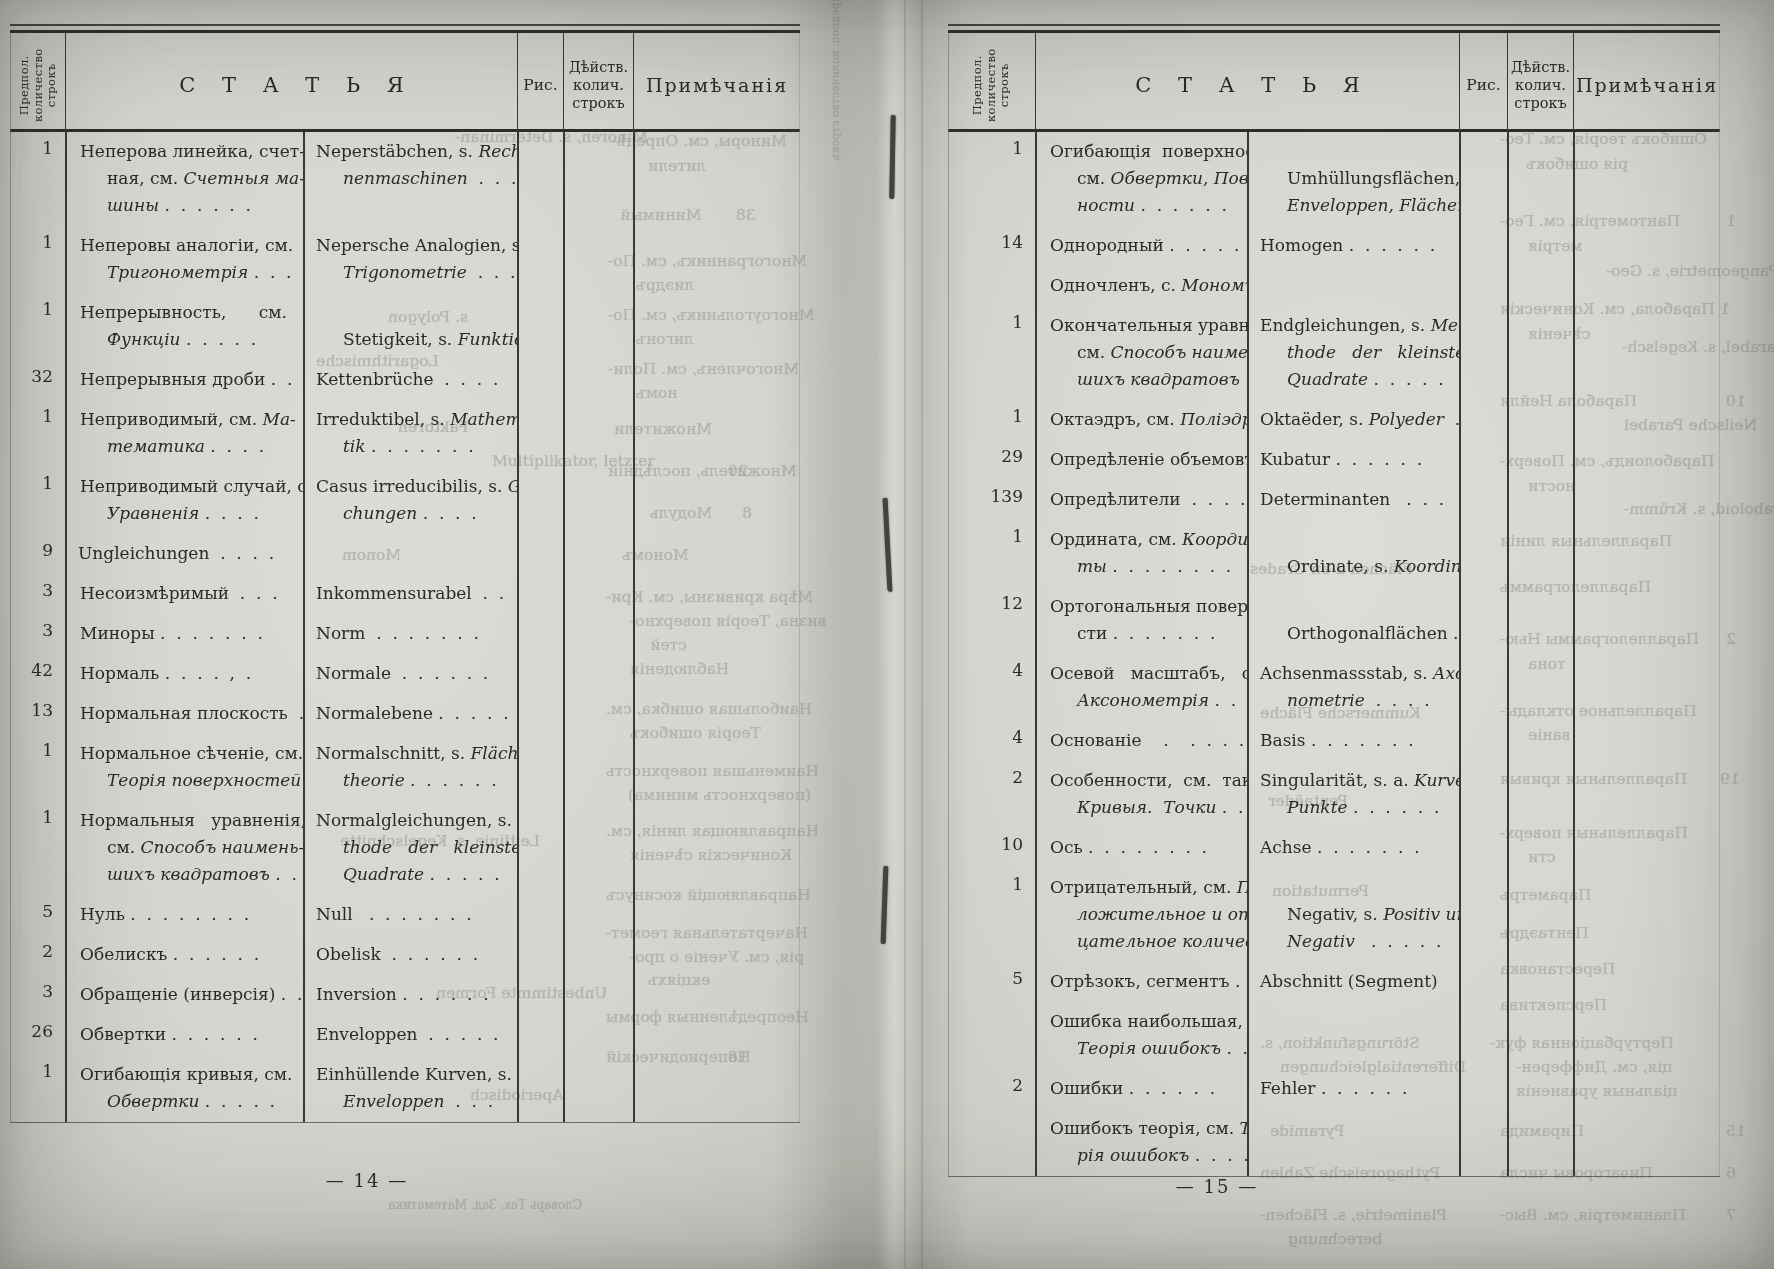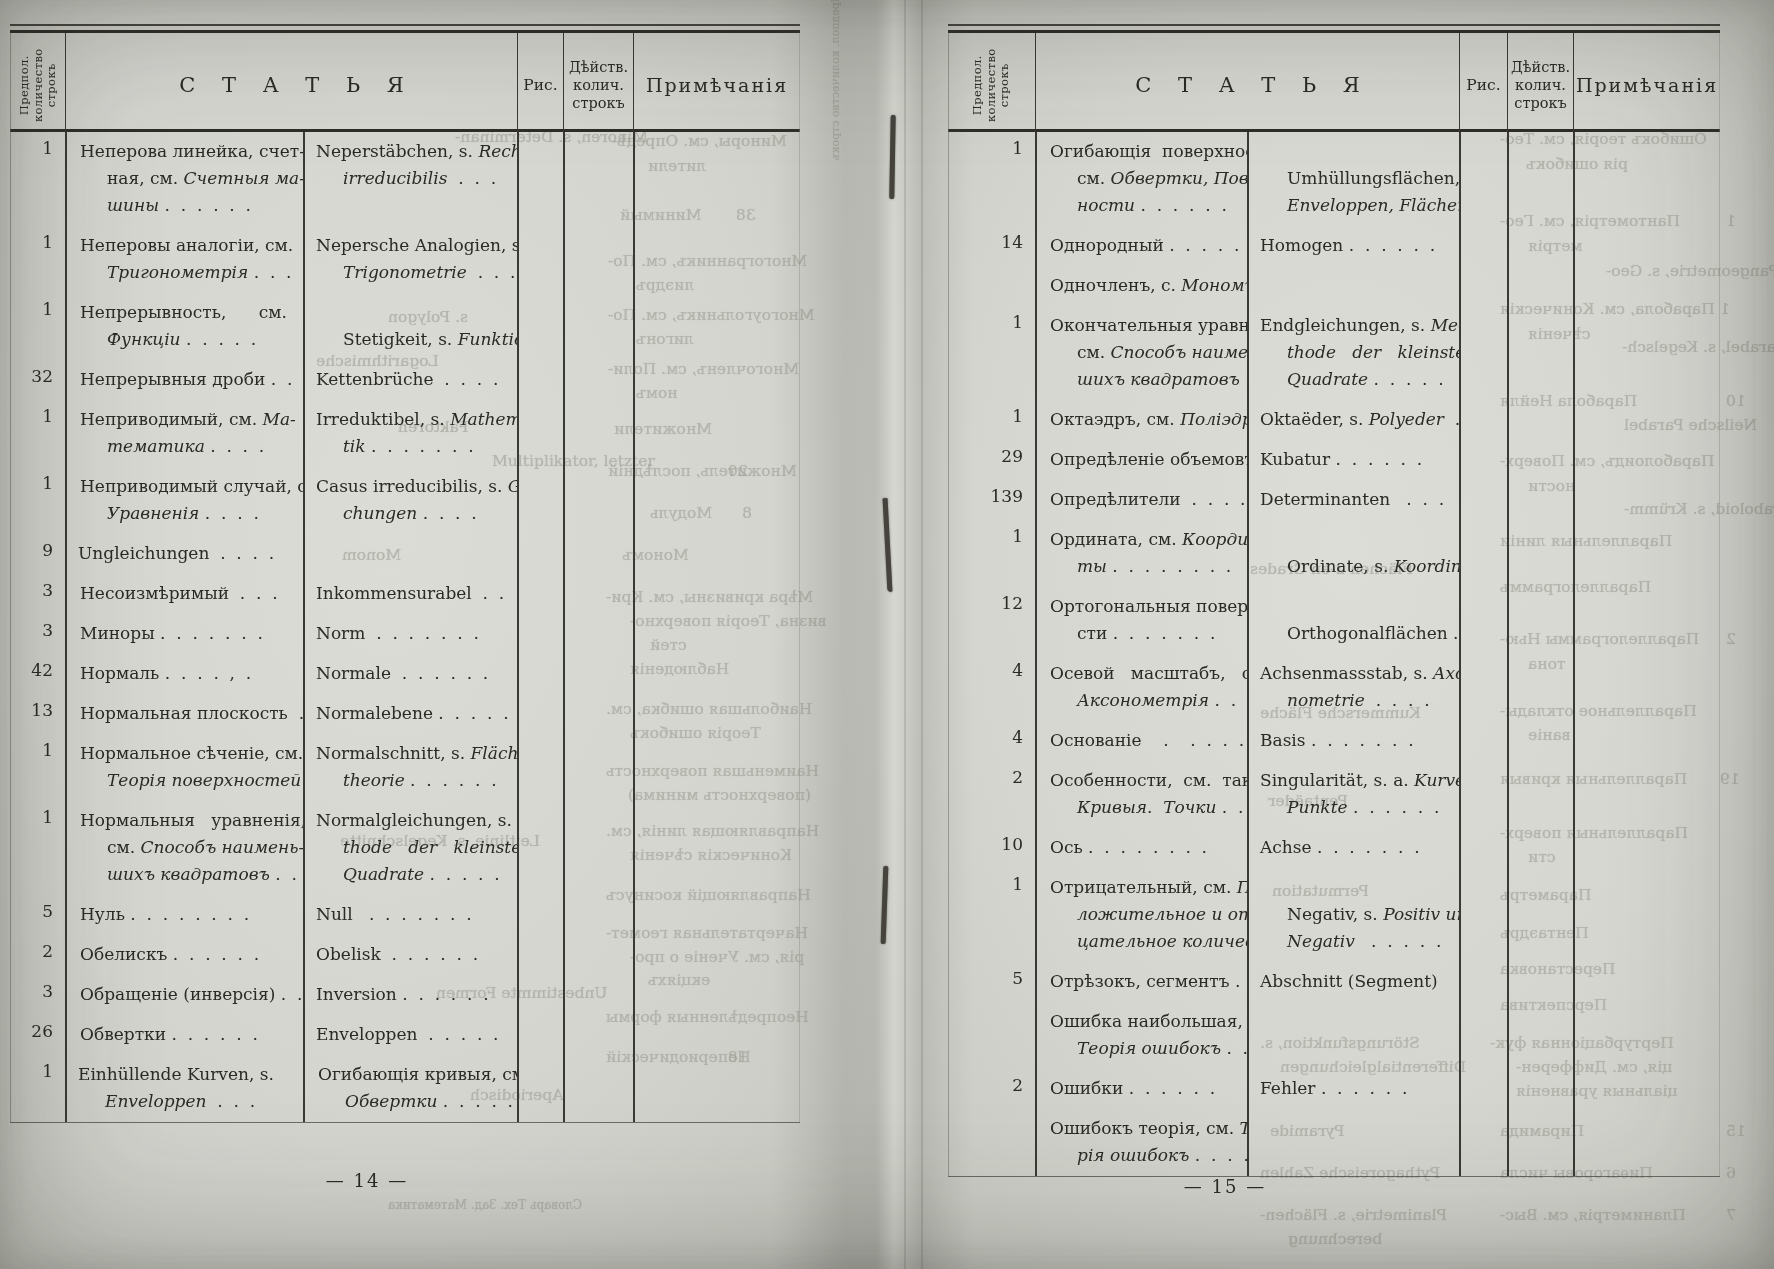--- a/index.html
+++ b/index.html
@@ -48,21 +48,21 @@
   .cell{padding:6px 0 7px;overflow:hidden;font-size:17px;}
   .count{text-align:right;padding-right:13px;}
   .ru{padding-left:14px;}
   .de{padding-left:12px;}
   .line{white-space:pre;line-height:27px;min-height:27px;}
   .cont{padding-left:27px;}
   .it{font-style:italic;}
 
   .pageno{position:absolute;width:170px;text-align:center;font-size:18px;letter-spacing:2px;color:#2b2a24;}
   #page-left .pageno{left:282px;top:1170px;}
-  #page-right .pageno{left:260px;top:1176px;}
+  #page-right .pageno{left:252px;top:1176px;}
 
   .ghostlayer{position:absolute;inset:0;pointer-events:none;}
   .ghost{position:absolute;font-size:15.5px;color:#a0a298;opacity:.62;white-space:pre;text-shadow:0 0 1px #a0a298;}
   .ghost.mir{transform:scaleX(-1);}
   .ghost.vert{transform:rotate(-90deg) scaleX(-1);font-size:11px;}
 </style>
 </head>
 <body>
 
 <div id="stage">
@@ -134,21 +134,21 @@
         <div class="vfaint vr0"></div>
       <div class="row">
             <div class="cell count">1</div>
             <div class="cell ru">
               <div class="line"><span>Неперова линейка, счет-</span></div>
               <div class="line cont"><span>ная, см. </span><span class="it">Счетныя ма-</span></div>
               <div class="line cont"><span class="it">шины</span><span> .  .  .  .  .  .</span></div>
             </div>
             <div class="cell de">
               <div class="line"><span>Neperstäbchen, s. </span><span class="it">Rech-</span></div>
-              <div class="line cont"><span class="it">irreducibilis</span><span>  .  .  .</span></div>
+              <div class="line cont"><span class="it">nenmaschinen</span><span>  .  .  .</span></div>
             </div>
             <div class="cell fig"></div>
             <div class="cell act"></div>
             <div class="cell notes"></div>
           </div>
           <div class="row">
             <div class="cell count">1</div>
             <div class="cell ru">
               <div class="line"><span>Неперовы аналогіи, см.</span></div>
               <div class="line cont"><span class="it">Тригонометрія</span><span> .  .  .</span></div>
@@ -345,27 +345,27 @@
             </div>
             <div class="cell de">
               <div class="line"><span>Enveloppen  .  .  .  .  .</span></div>
             </div>
             <div class="cell fig"></div>
             <div class="cell act"></div>
             <div class="cell notes"></div>
           </div>
           <div class="row">
             <div class="cell count">1</div>
+            <div class="cell ru">
+              <div class="line"><span>Огибающія кривыя, см.</span></div>
+              <div class="line cont"><span class="it">Обвертки</span><span> .  .  .  .  .</span></div>
+            </div>
             <div class="cell de">
               <div class="line"><span>Einhüllende Kurven, s.</span></div>
               <div class="line cont"><span class="it">Enveloppen</span><span>  .  .  .</span></div>
-            </div>
-            <div class="cell ru">
-              <div class="line"><span>Огибающія кривыя, см.</span></div>
-              <div class="line cont"><span class="it">Обвертки</span><span> .  .  .  .  .</span></div>
             </div>
             <div class="cell fig"></div>
             <div class="cell act"></div>
             <div class="cell notes"></div>
           </div>
         </div>
     </div>
     <div class="pageno">— 14 —</div>
   </div>
 

